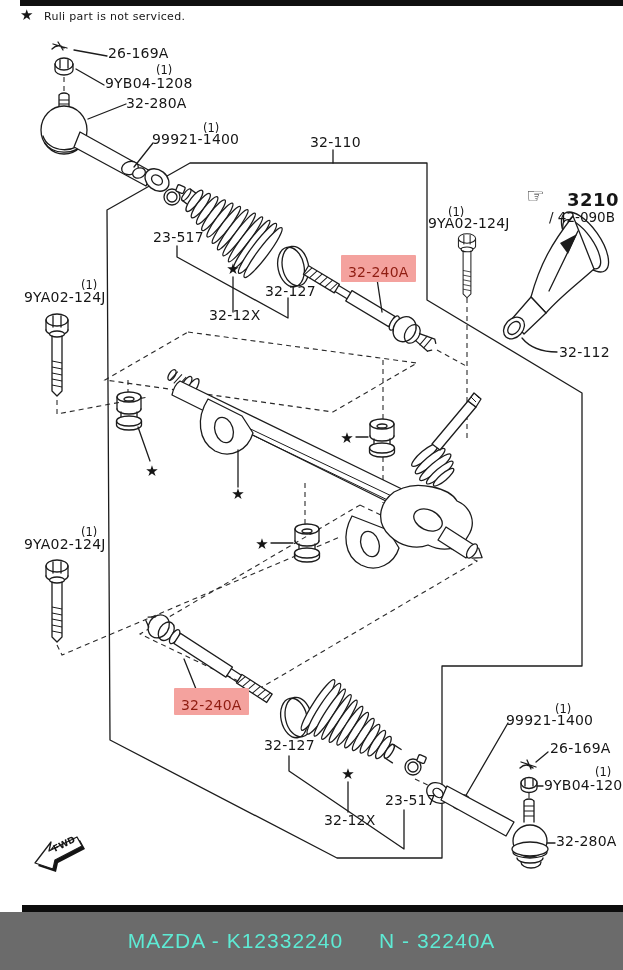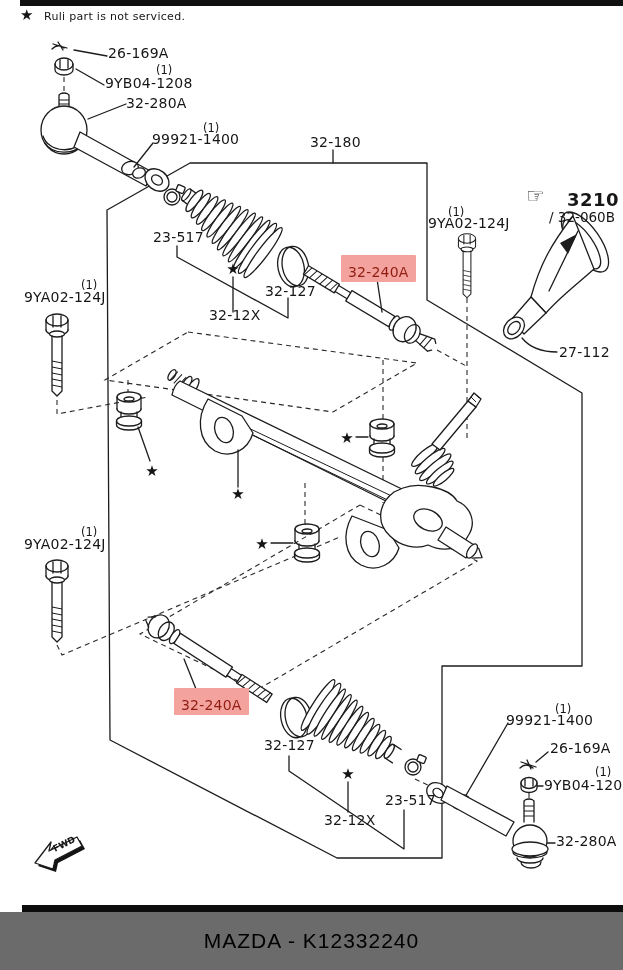--- a/index.html
+++ b/index.html
@@ -284,53 +284,54 @@
 
   <div class="note-star" style="left:20px;top:6px;">★</div>
   <div class="note-text" style="left:44px;top:10px;">Ruli part is not serviced.</div>
 
   <div class="lbl" style="left:108px;top:46px;">26-169A</div>
   <div class="qty" style="left:156px;top:63px;">(1)</div>
   <div class="lbl" style="left:105px;top:76px;">9YB04-1208</div>
   <div class="lbl" style="left:126px;top:96px;">32-280A</div>
   <div class="qty" style="left:203px;top:121px;">(1)</div>
   <div class="lbl" style="left:152px;top:132px;">99921-1400</div>
-  <div class="lbl" style="left:310px;top:135px;">32-180</div>
+  <div class="lbl" style="left:310px;top:135px;">32-110</div>
   <div class="qty" style="left:448px;top:205px;">(1)</div>
   <div class="lbl" style="left:428px;top:216px;">9YA02-124J</div>
 
   <div class="ref-hand" style="left:526px;top:184px;">☞</div>
   <div class="ref-code" style="left:567px;top:189px;">3210</div>
-  <div class="ref-sub" style="left:549px;top:209px;">/ 32-060B</div>
+  <div class="ref-sub" style="left:549px;top:209px;">/ 42-090B</div>
 
   <div class="lbl" style="left:153px;top:230px;">23-517</div>
   <div class="lbl hl" style="left:341px;top:255px;background:#f4a29e;color:#8f1d12;">32-240A</div>
   <div class="lbl" style="left:265px;top:284px;">32-127</div>
   <div class="lbl" style="left:209px;top:308px;">32-12X</div>
 
   <div class="qty" style="left:81px;top:278px;">(1)</div>
   <div class="lbl" style="left:24px;top:290px;">9YA02-124J</div>
 
-  <div class="lbl" style="left:559px;top:345px;">27-112</div>
+  <div class="lbl" style="left:559px;top:345px;">32-112</div>
 
   <div class="qty" style="left:81px;top:525px;">(1)</div>
   <div class="lbl" style="left:24px;top:537px;">9YA02-124J</div>
 
   <div class="lbl hl" style="left:174px;top:688px;background:#f4a29e;color:#8f1d12;">32-240A</div>
   <div class="lbl" style="left:264px;top:738px;">32-127</div>
 
   <div class="qty" style="left:555px;top:702px;">(1)</div>
   <div class="lbl" style="left:506px;top:713px;">99921-1400</div>
   <div class="lbl" style="left:550px;top:741px;">26-169A</div>
   <div class="qty" style="left:595px;top:765px;">(1)</div>
   <div class="lbl" style="left:544px;top:778px;">9YB04-1208</div>
   <div class="lbl" style="left:385px;top:793px;">23-517</div>
   <div class="lbl" style="left:324px;top:813px;">32-12X</div>
   <div class="lbl" style="left:556px;top:834px;">32-280A</div>
 
   <div class="footer">
     <div class="blk"></div>
-    <div class="bar" style="background:#6b6b6b;color:#000000;">
+    <div class="bar" style="background:#6b6b6b;color:#5eead4;">
       <span>MAZDA - K12332240</span>
+      <span>N - 32240A</span>
     </div>
   </div>
 
 </div>
 
 </body></html>

